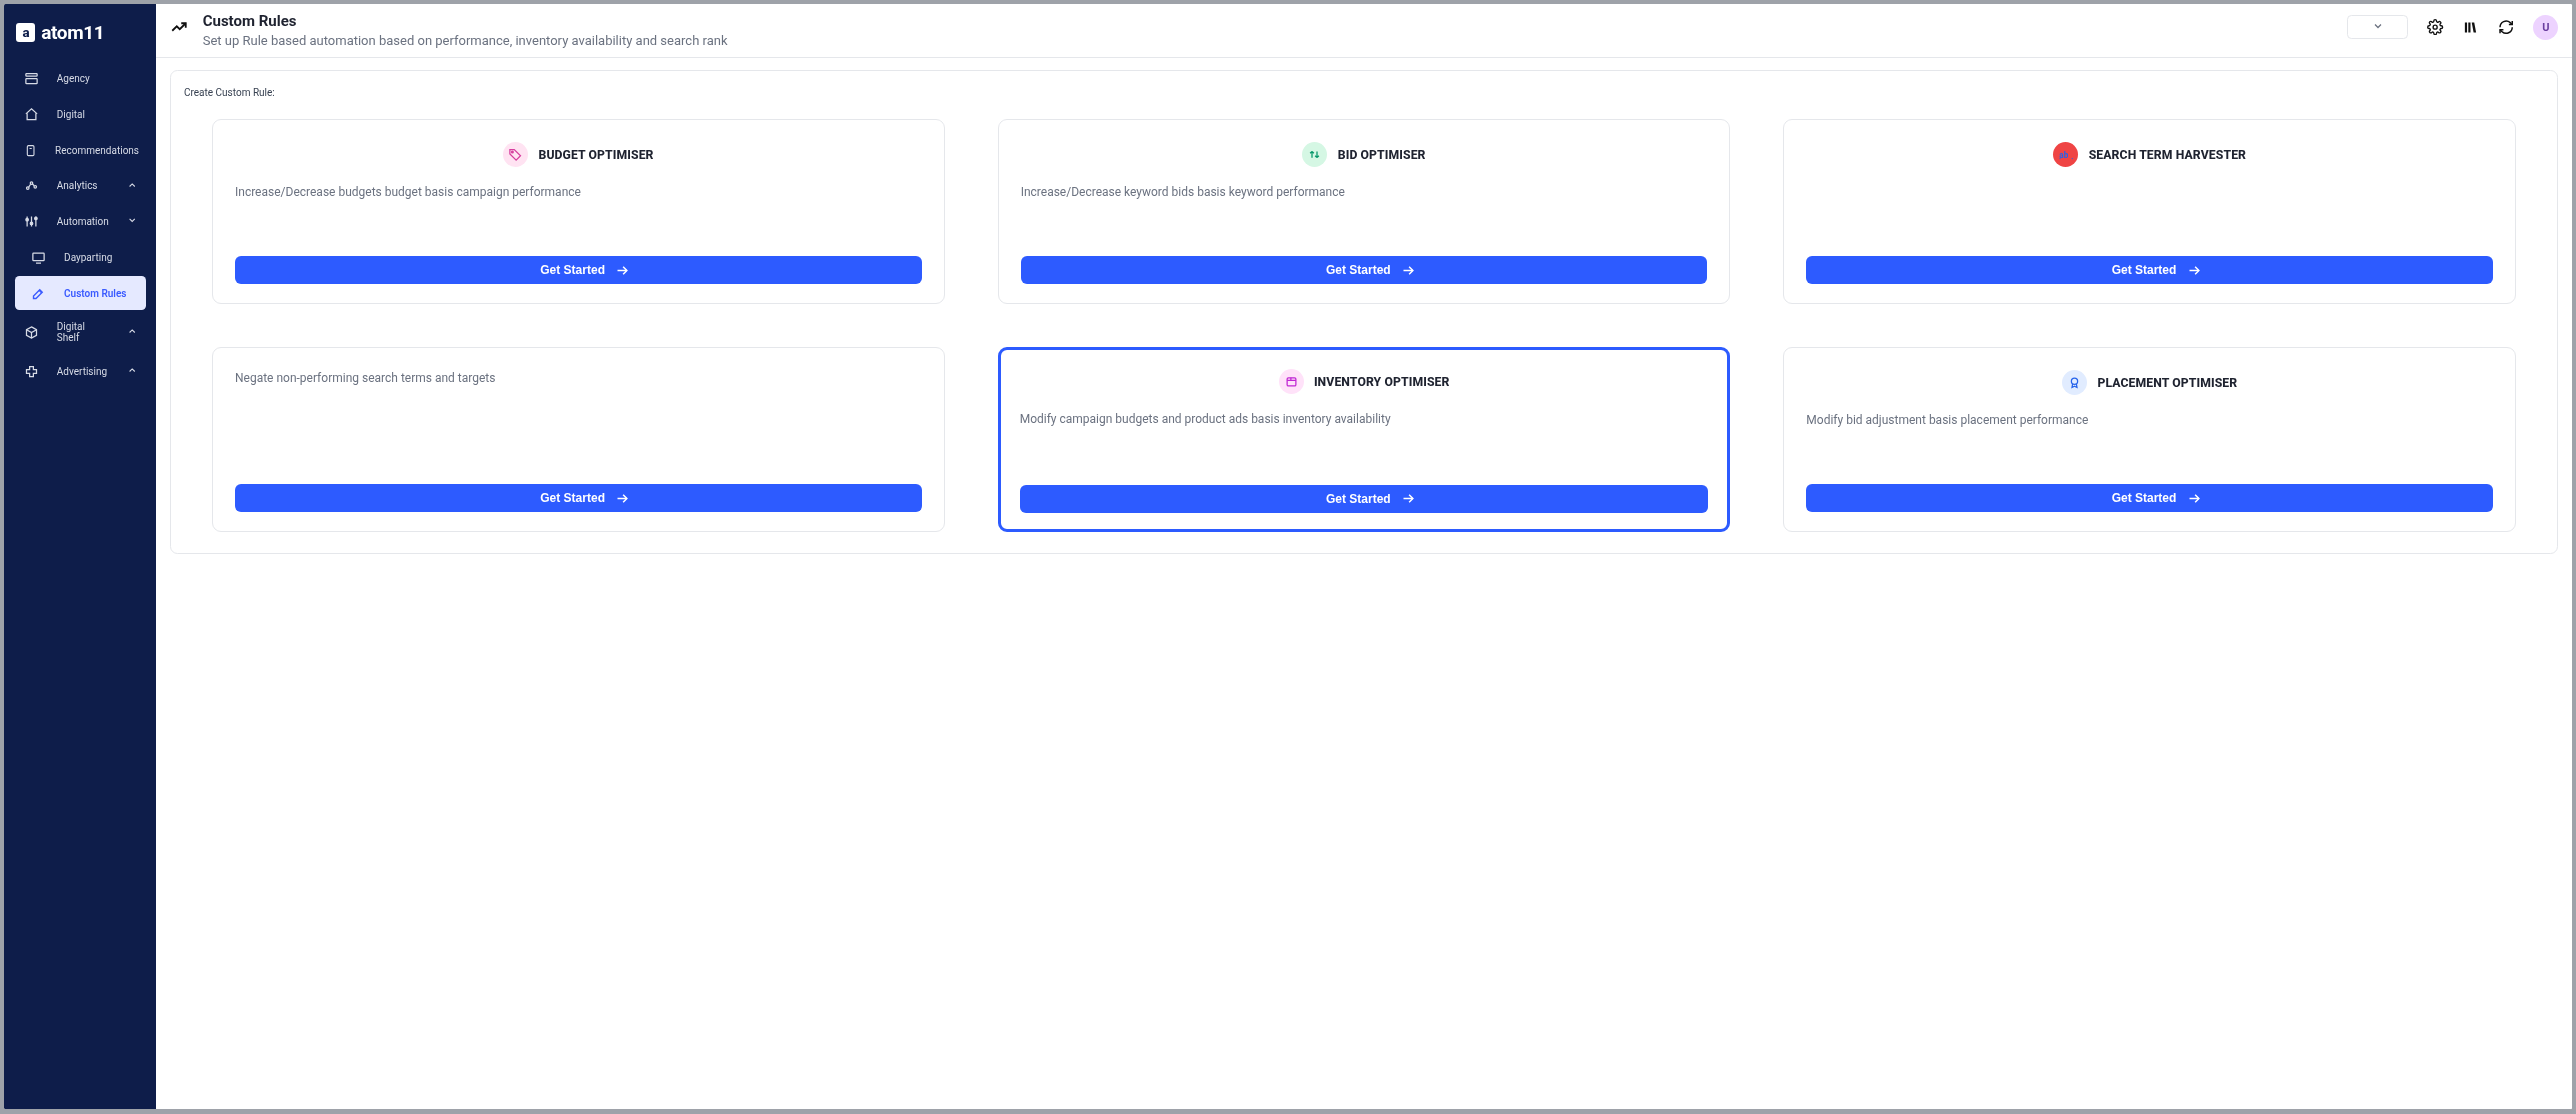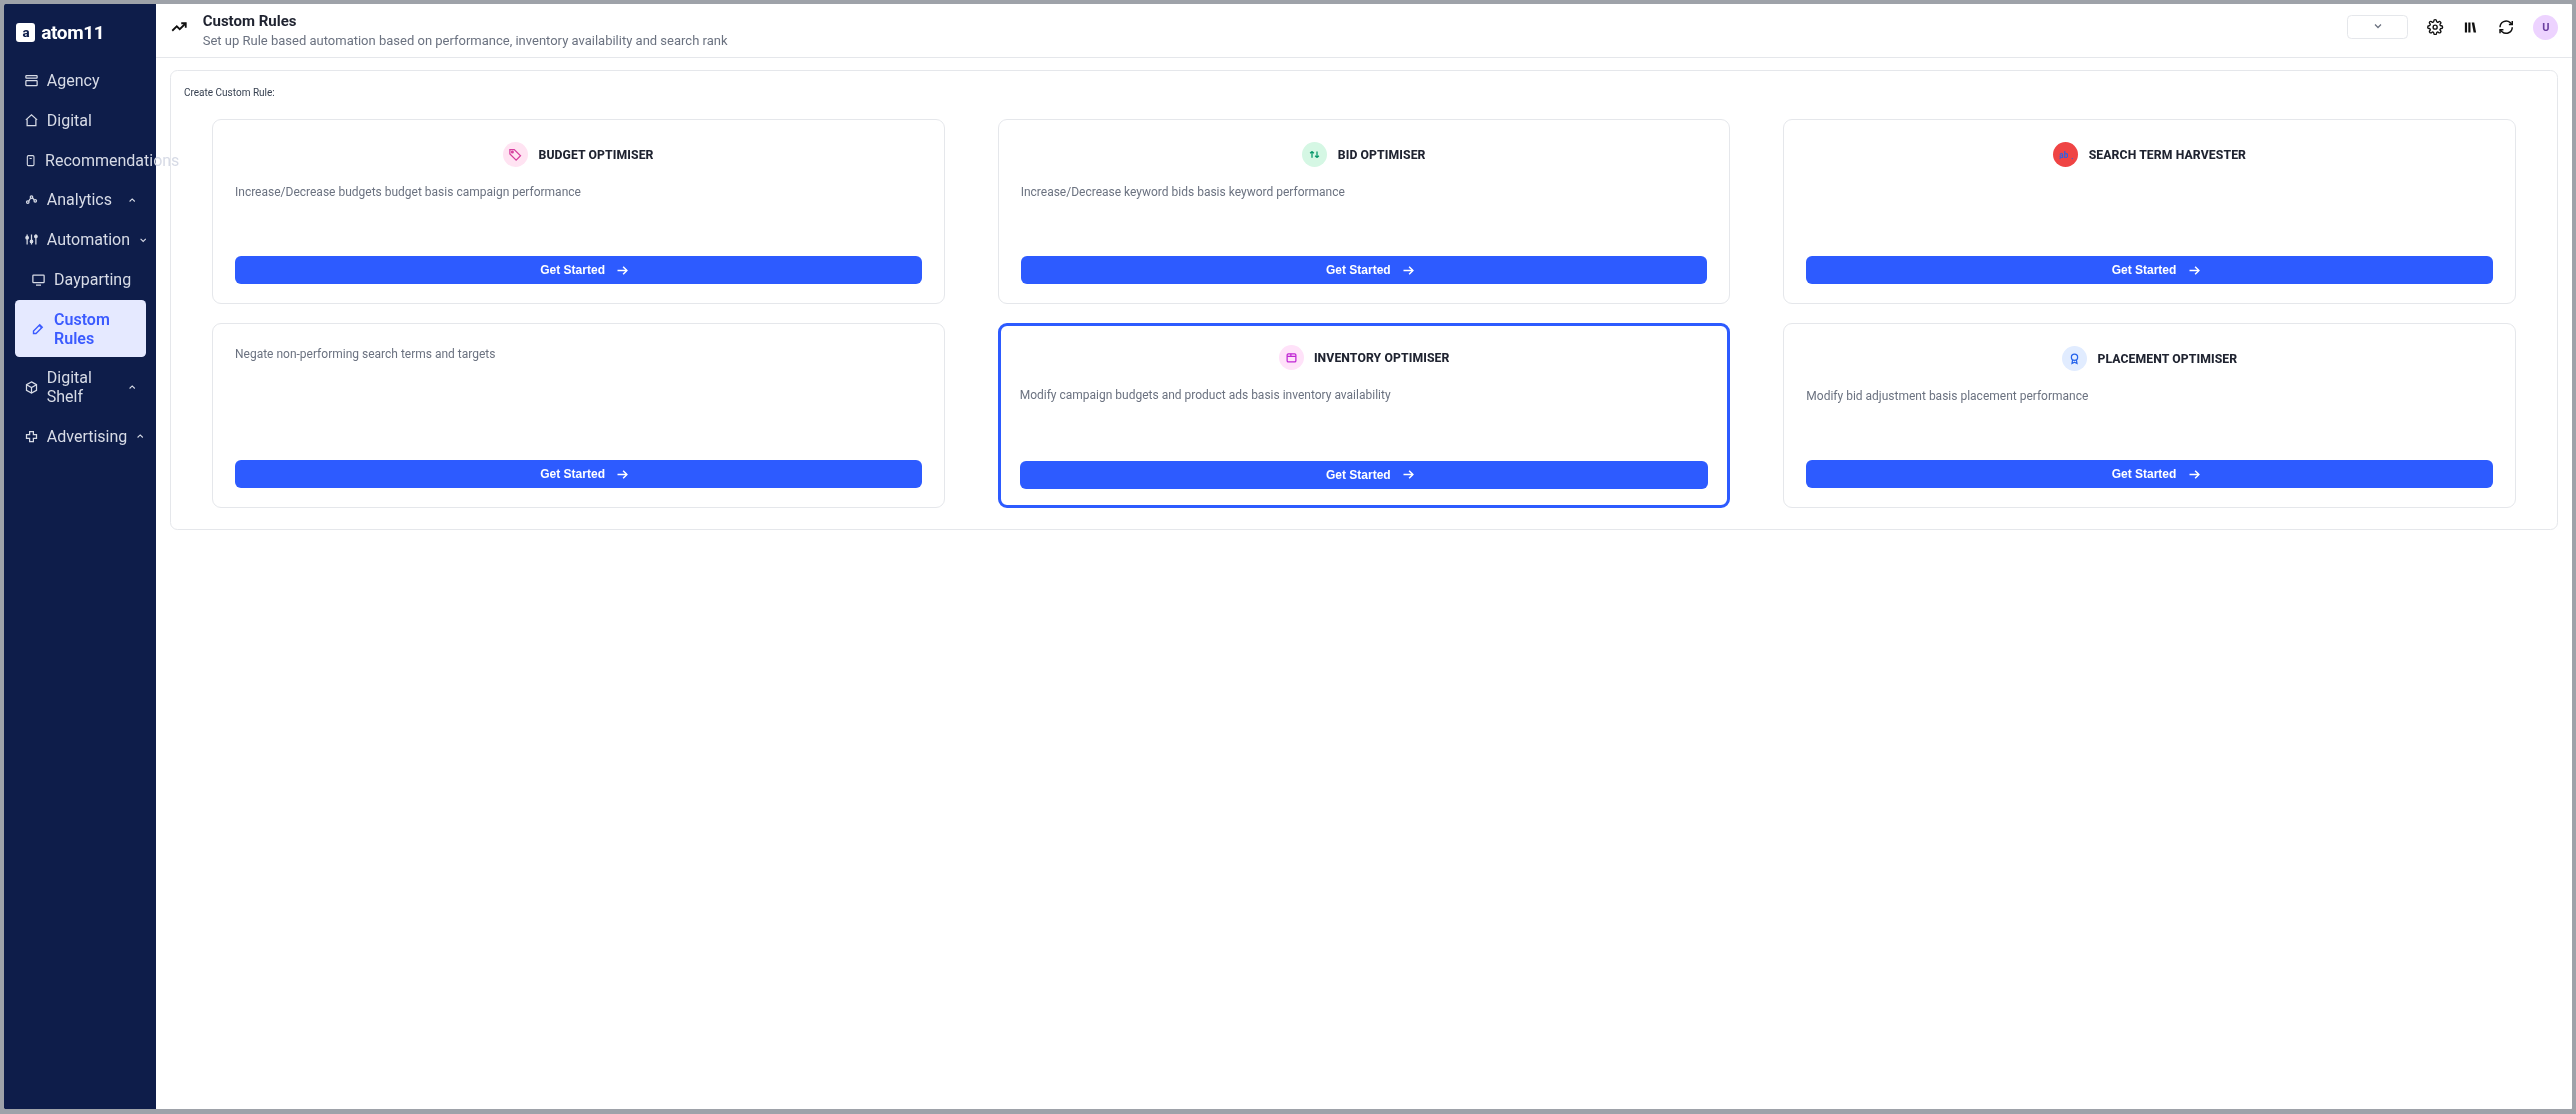--- a/index.html
+++ b/index.html
@@ -65,24 +65,24 @@
   }
   .nav {
     display: flex;
     flex-direction: column;
     gap: 1.5px;
     padding: 0 10.4px;
   }
   .nav-item {
     display: flex;
     align-items: center;
-    gap: 8px;
+    gap: 18px;
     padding: 9.6px 9px;
     border-radius: 4.4px;
-    font-size: 16px;
+    font-size: 10px;
     color: #d7dbe6;
     cursor: pointer;
     position: relative;
   }
   .nav-item.sub { padding-left: 16.3px; }
   .nav-item .chev {
     margin-left: auto;
   }
   .nav-item.active {
     background: var(--active-bg);
@@ -187,21 +187,21 @@
     background:#fff;
   }
   .panel-title {
     font-size: 10px;
     color: #374151;
     margin: 6px 0 21px 0;
   }
   .grid {
     display: grid;
     grid-template-columns: repeat(3, minmax(0,1fr));
-    gap: 19px 53px;
+    gap: 43px 53px;
     padding: 0 28px;
   }
   .card {
     border: 0.7px solid var(--card-border);
     border-radius: 9px;
     padding: 22px 22px 19px 22px;
     display: flex;
     flex-direction: column;
     gap: 16.3px;
     min-height: 185px;

